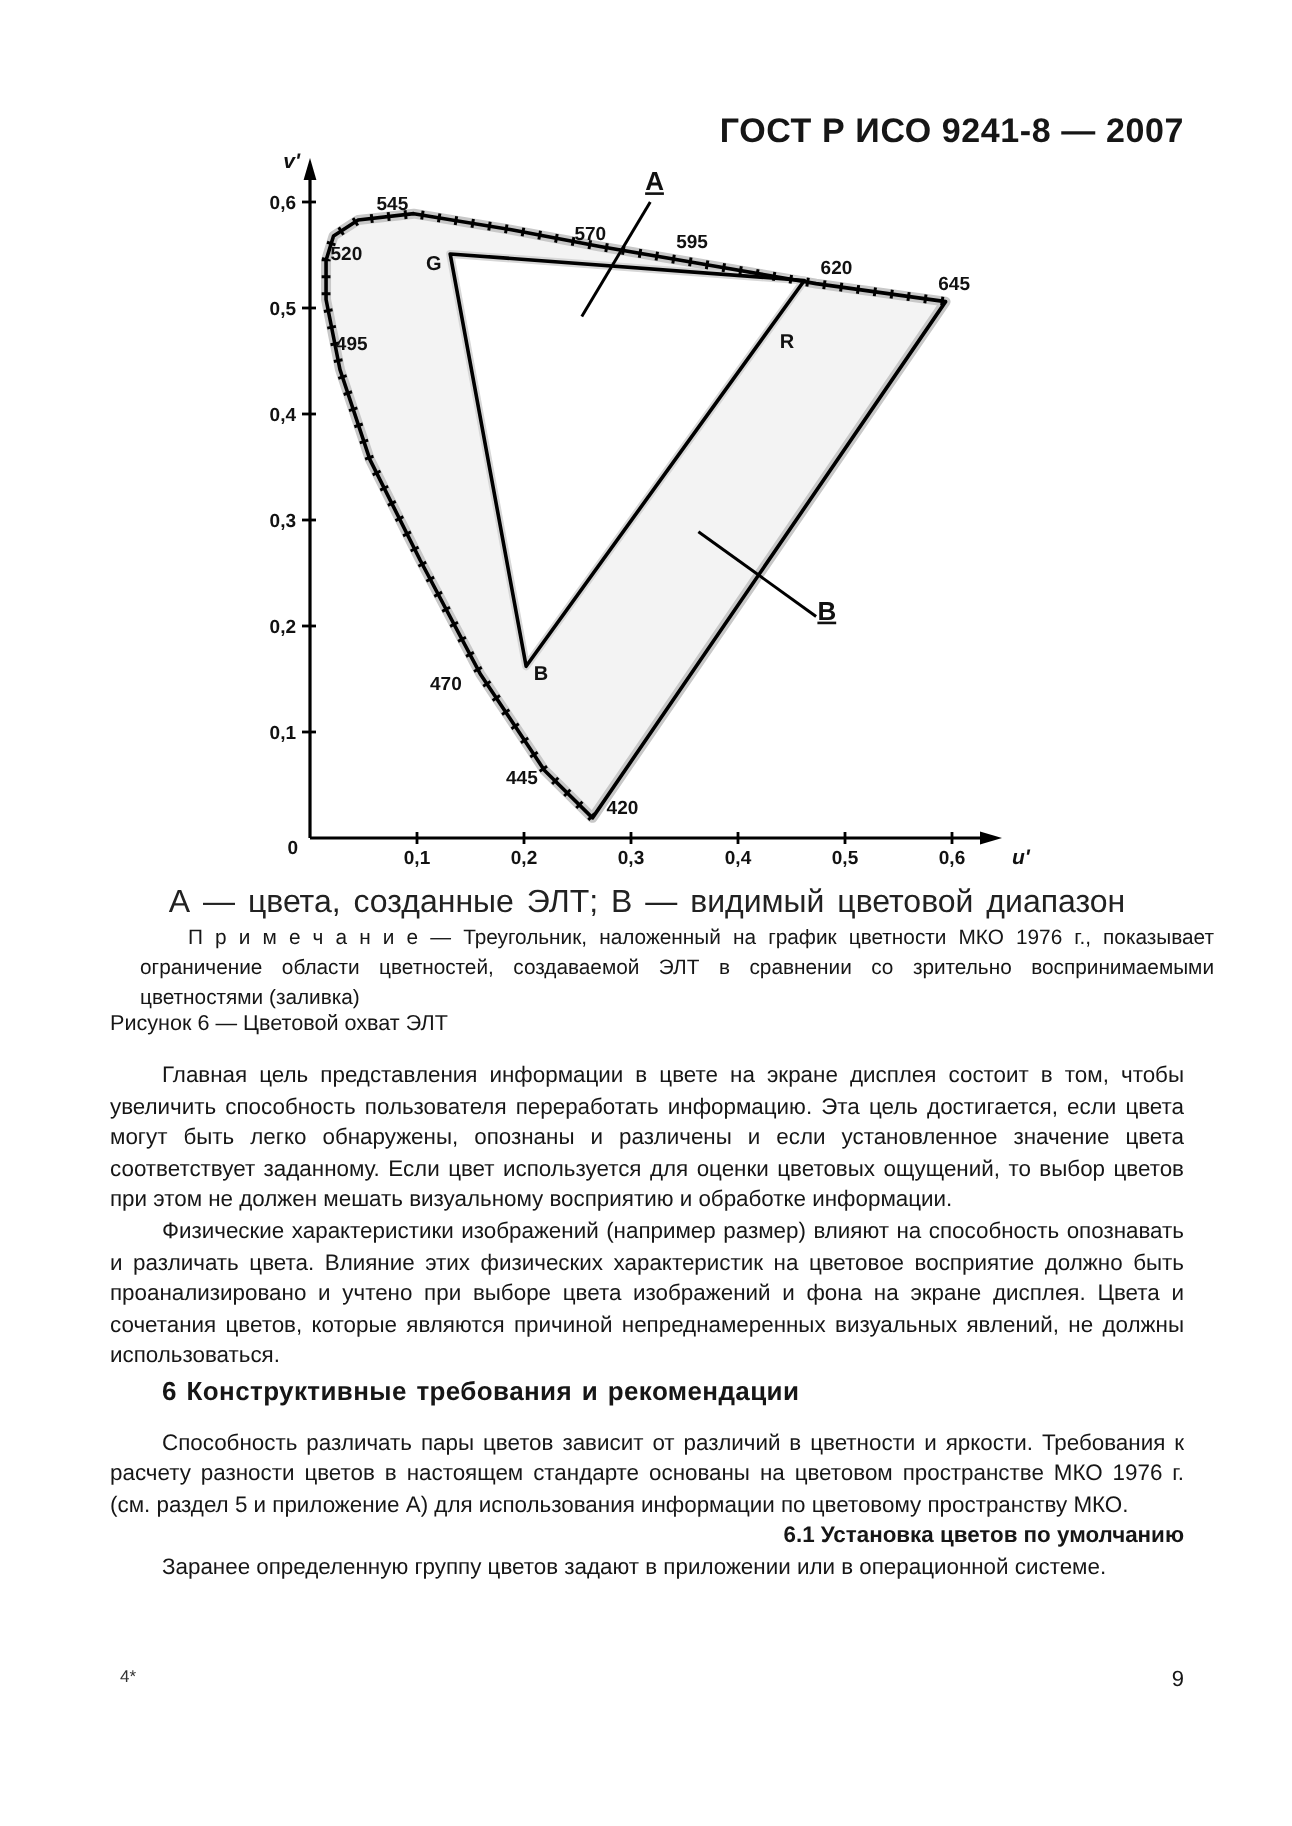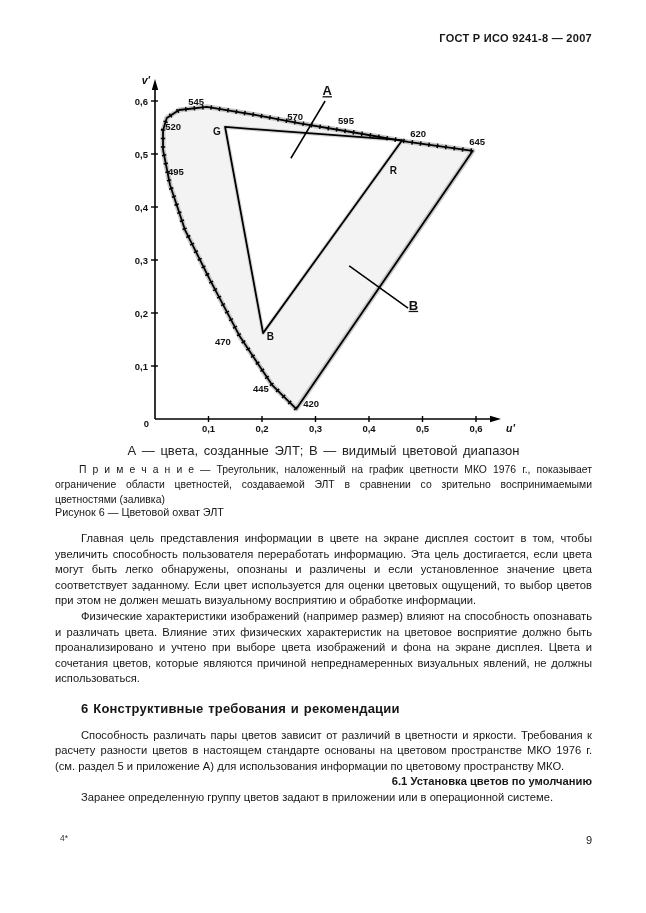--- a/index.html
+++ b/index.html
@@ -7,47 +7,47 @@
     width: 646px; height: 913px;
     background: #ffffff;
     position: relative;
     overflow: hidden;
     font-family: "Liberation Sans", sans-serif;
     color: #161616;
     -webkit-font-smoothing: antialiased;
   }
   .page { position: absolute; inset: 0; }
   .doc-header {
-    position: absolute; left: 55px; top: 32px; width: 537px;
-    text-align: right; font-weight: bold; font-size: 11px; letter-spacing: .3px;
+    position: absolute; left: 55px; top: 56px; width: 537px;
+    text-align: right; font-weight: bold; font-size: 17px; letter-spacing: .3px;
   }
   #chart-wrap { position: absolute; left: 125px; top: 72px; width: 400px; height: 372px; }
   svg text { font-family: "Liberation Sans", sans-serif; fill: #111; }
   .fig-legend {
     position: absolute; left: 55px; top: 443px; width: 537px;
-    text-align: center; font-size: 13px; color: #222; word-spacing: 2px;
+    text-align: center; font-size: 16px; color: #222; word-spacing: 2px;
   }
   .fig-note {
-    position: absolute; left: 55px; top: 462px; width: 537px;
+    position: absolute; left: 70px; top: 462px; width: 537px;
     font-size: 10.4px; line-height: 15.2px; text-align: justify;
   }
   .fig-note .indent { display: inline-block; width: 24px; }
   .fig-caption {
     position: absolute; left: 55px; top: 506px; width: 537px;
     text-align: left; font-size: 10.8px;
   }
   .text-col {
     position: absolute; left: 55px; top: 531px; width: 537px;
     font-size: 11.2px; line-height: 15.6px; text-align: justify;
   }
   .text-col h2 {
     font-size: 13px; font-weight: bold; margin: 0 0 11px 26px;
     letter-spacing: .2px; word-spacing: 1px; text-align: left;
   }
-  .text-col h2.second { margin-top: 14px; margin-bottom: 11px; }
+  .text-col h2.second { margin-top: 1px; margin-bottom: 11px; }
   .text-col p { margin: 0; text-indent: 26px; }
   .text-col p.subheading { font-weight: bold; text-align: right; }
   .doc-footer-left { position: absolute; left: 60px; top: 833px; font-size: 8.5px; color: #333; }
   .doc-footer-right { position: absolute; left: 55px; top: 834px; width: 537px; text-align: right; font-size: 11px; }
 </style>
 </head>
 <body>
 
 <div class="page">
 

